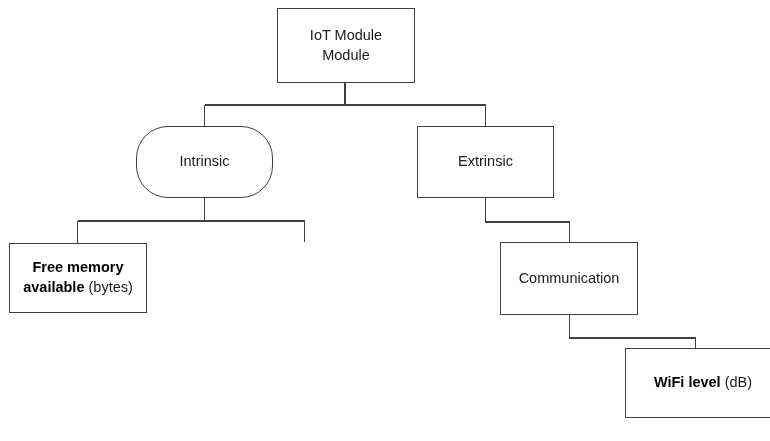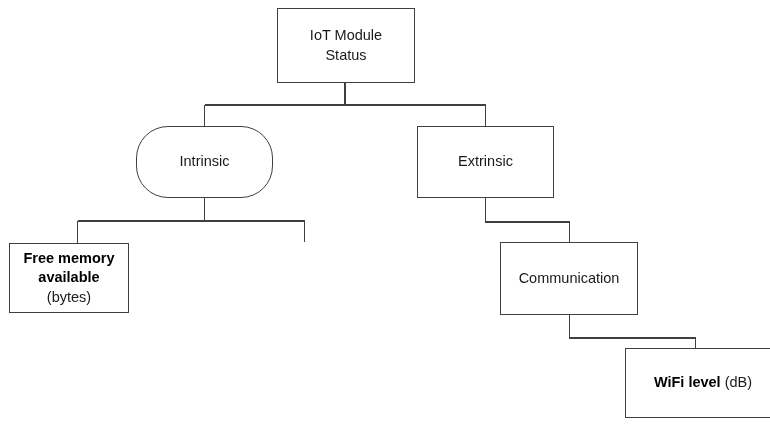--- a/index.html
+++ b/index.html
@@ -70,33 +70,33 @@
 
       <path d="M485.5,198 L485.5,222 L569.5,222 L569.5,242"></path>
 
       <path d="M569.5,315 L569.5,338 L695.5,338 L695.5,358"></path>
     </g>
   </svg>
 
   <div class="node-box" style="left:277px; top:8px; width:138px; height:75px;">
     <span class="node-label">
       <span class="normal">IoT Module</span><br>
-      <span class="normal">Status</span>
+      <span class="normal">Module</span>
     </span>
   </div>
 
   <div class="node-box" style="left:136px; top:126px; width:137px; height:72px;border-radius:32px;">
     <span class="node-label normal">Intrinsic</span>
   </div>
 
   <div class="node-box" style="left:417px; top:126px; width:137px; height:72px;align-items:center;">
     <span class="node-label normal">Extrinsic</span>
   </div>
 
-  <div class="node-box" style="left:9px; top:243px; width:120px; height:70px;">
+  <div class="node-box" style="left:9px; top:243px; width:138px; height:70px;">
     <span class="node-label">
       <span class="strong">Free memory available</span>
       <span class="normal">(bytes)</span>
     </span>
   </div>
 
 
   <div class="node-box" style="left:500px; top:242px; width:138px; height:73px;">
     <span class="node-label normal">Communication</span>
   </div>

